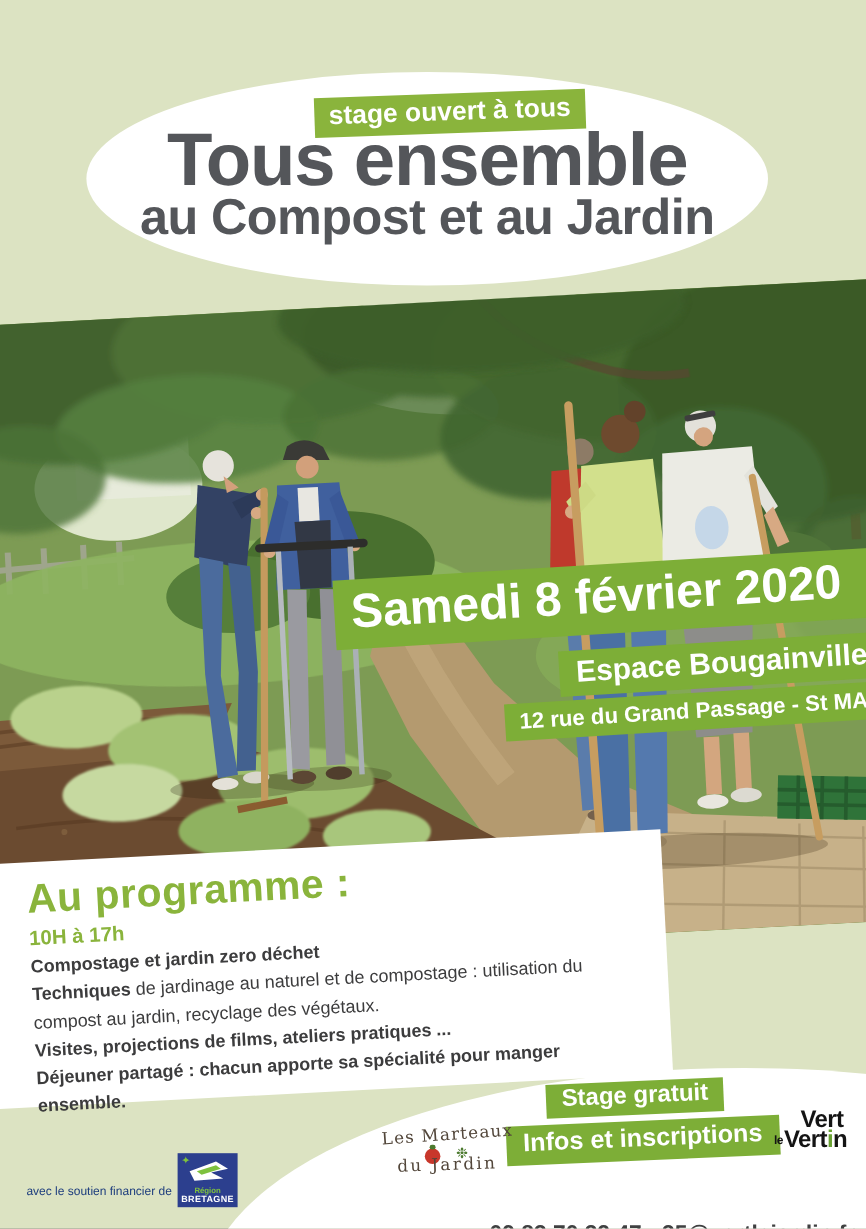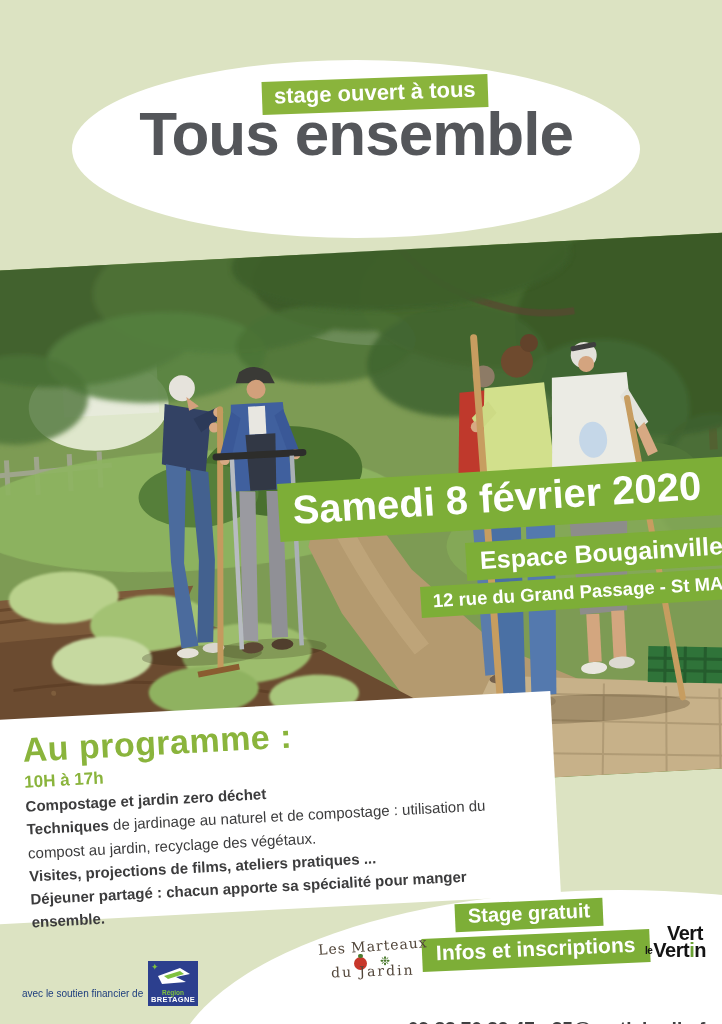--- a/index.html
+++ b/index.html
@@ -268,20 +268,21 @@
         <ellipse cx="601" cy="428" rx="13" ry="6" fill="#e9e7df"></ellipse>
         <ellipse cx="629" cy="424" rx="13" ry="6" fill="#dcdad1"></ellipse>
       </g>
       <ellipse cx="430" cy="10" rx="170" ry="50" fill="#3c5e2b" opacity="0.9" filter="url(#soft)"></ellipse>
     </svg>
   </div>
 
   <div class="hero-ellipse"></div>
   <div class="top-badge">stage ouvert à tous</div>
   <div class="title1">Tous ensemble</div>
+  <div class="title2">au Compost et au Jardin</div>
 
   <div class="banner banner-date">Samedi 8 février 2020</div>
   <div class="banner banner-venue">Espace Bougainville</div>
   <div class="banner banner-address">12 rue du Grand Passage - St MALO</div>
 
   <div class="program-card">
     <h2 class="program-heading">Au programme :</h2>
     <div class="program-hours">10H à 17h</div>
     <p class="b">Compostage et jardin zero déchet</p>
     <p><span class="b">Techniques</span><span> de jardinage au naturel et de compostage : utilisation du compost au jardin, recyclage des végétaux.</span></p>

